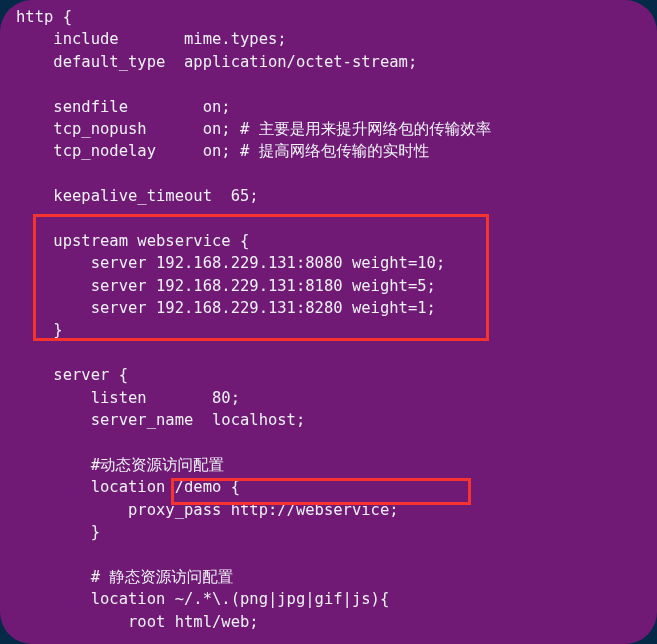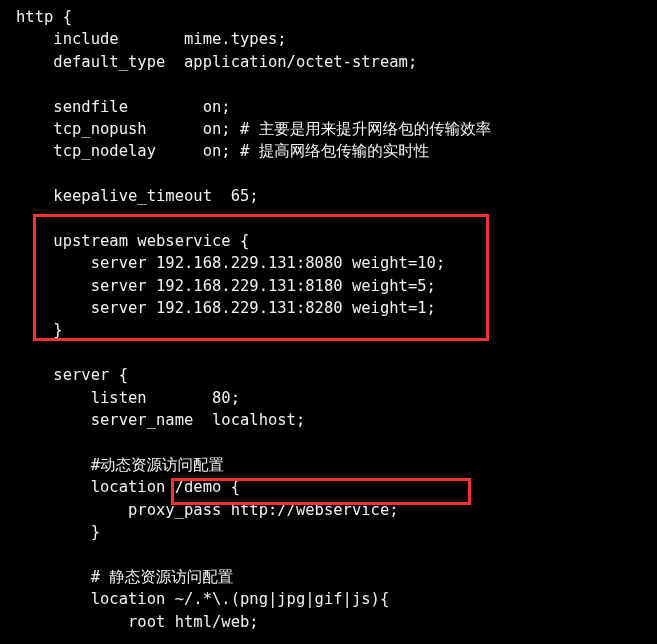--- a/index.html
+++ b/index.html
@@ -53,20 +53,20 @@
   #hl-proxypass {
     left: 171px;
     top: 478px;
     width: 300px;
     height: 27px;
   }
 </style>
 </head>
 <body style="background: rgb(4, 42, 71);">
 
-<div id="code-canvas" style="background: #000000;">
+<div id="code-canvas" style="background: #701a75; border-radius: 32px;">
 
   <pre class="code-block" style="color: rgb(238, 242, 245);"><span class="code-line">http {</span><span class="code-line">    include       mime.types;</span><span class="code-line">    default_type  application/octet-stream;</span><span class="code-line"></span><span class="code-line">    sendfile        on;</span><span class="code-line">    tcp_nopush      on; # 主要是用来提升网络包的传输效率</span><span class="code-line">    tcp_nodelay     on; # 提高网络包传输的实时性</span><span class="code-line"></span><span class="code-line">    keepalive_timeout  65;</span><span class="code-line"></span><span class="code-line">    upstream webservice {</span><span class="code-line">        server 192.168.229.131:8080 weight=10;</span><span class="code-line">        server 192.168.229.131:8180 weight=5;</span><span class="code-line">        server 192.168.229.131:8280 weight=1;</span><span class="code-line">    }</span><span class="code-line"></span><span class="code-line">    server {</span><span class="code-line">        listen       80;</span><span class="code-line">        server_name  localhost;</span><span class="code-line"></span><span class="code-line">        #动态资源访问配置</span><span class="code-line">        location /demo {</span><span class="code-line">            proxy_pass http://webservice;</span><span class="code-line">        }</span><span class="code-line"></span><span class="code-line">        # 静态资源访问配置</span><span class="code-line">        location ~/.*\.(png|jpg|gif|js){</span><span class="code-line">            root html/web;</span></pre>
 
   <div class="highlight-box" id="hl-upstream" style="border-color: rgb(247, 51, 47);"></div>
   <div class="highlight-box" id="hl-proxypass" style="border-color: rgb(247, 51, 47);"></div>
 
 </div>
 
 </body></html>

